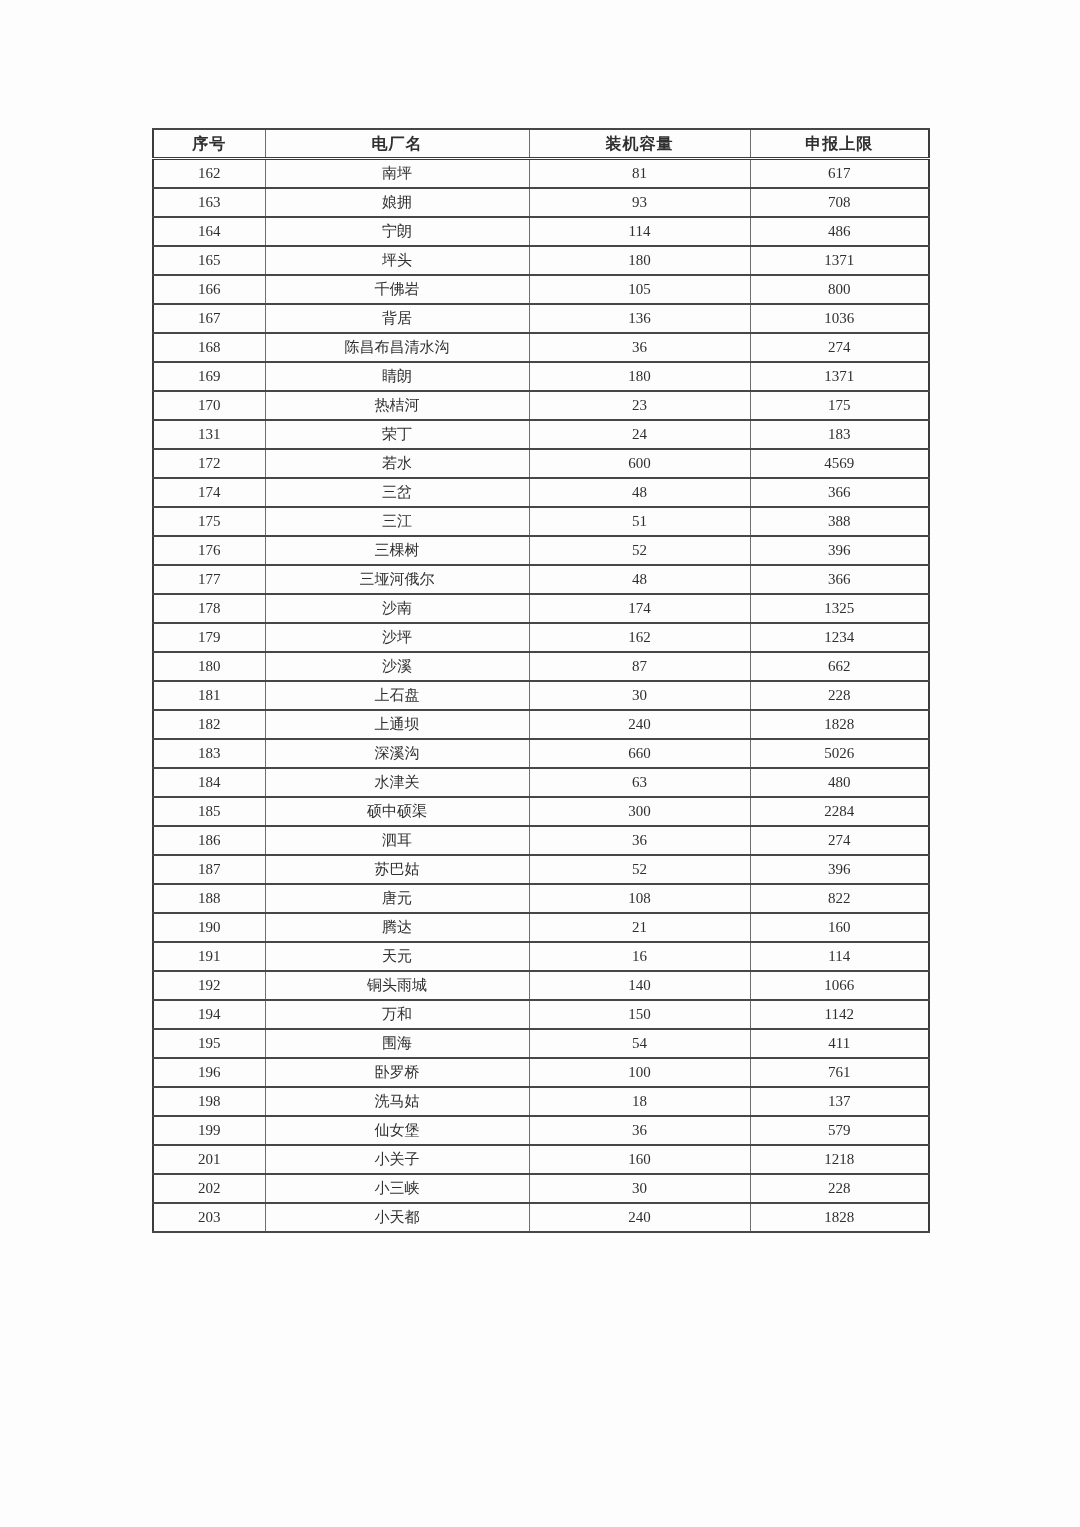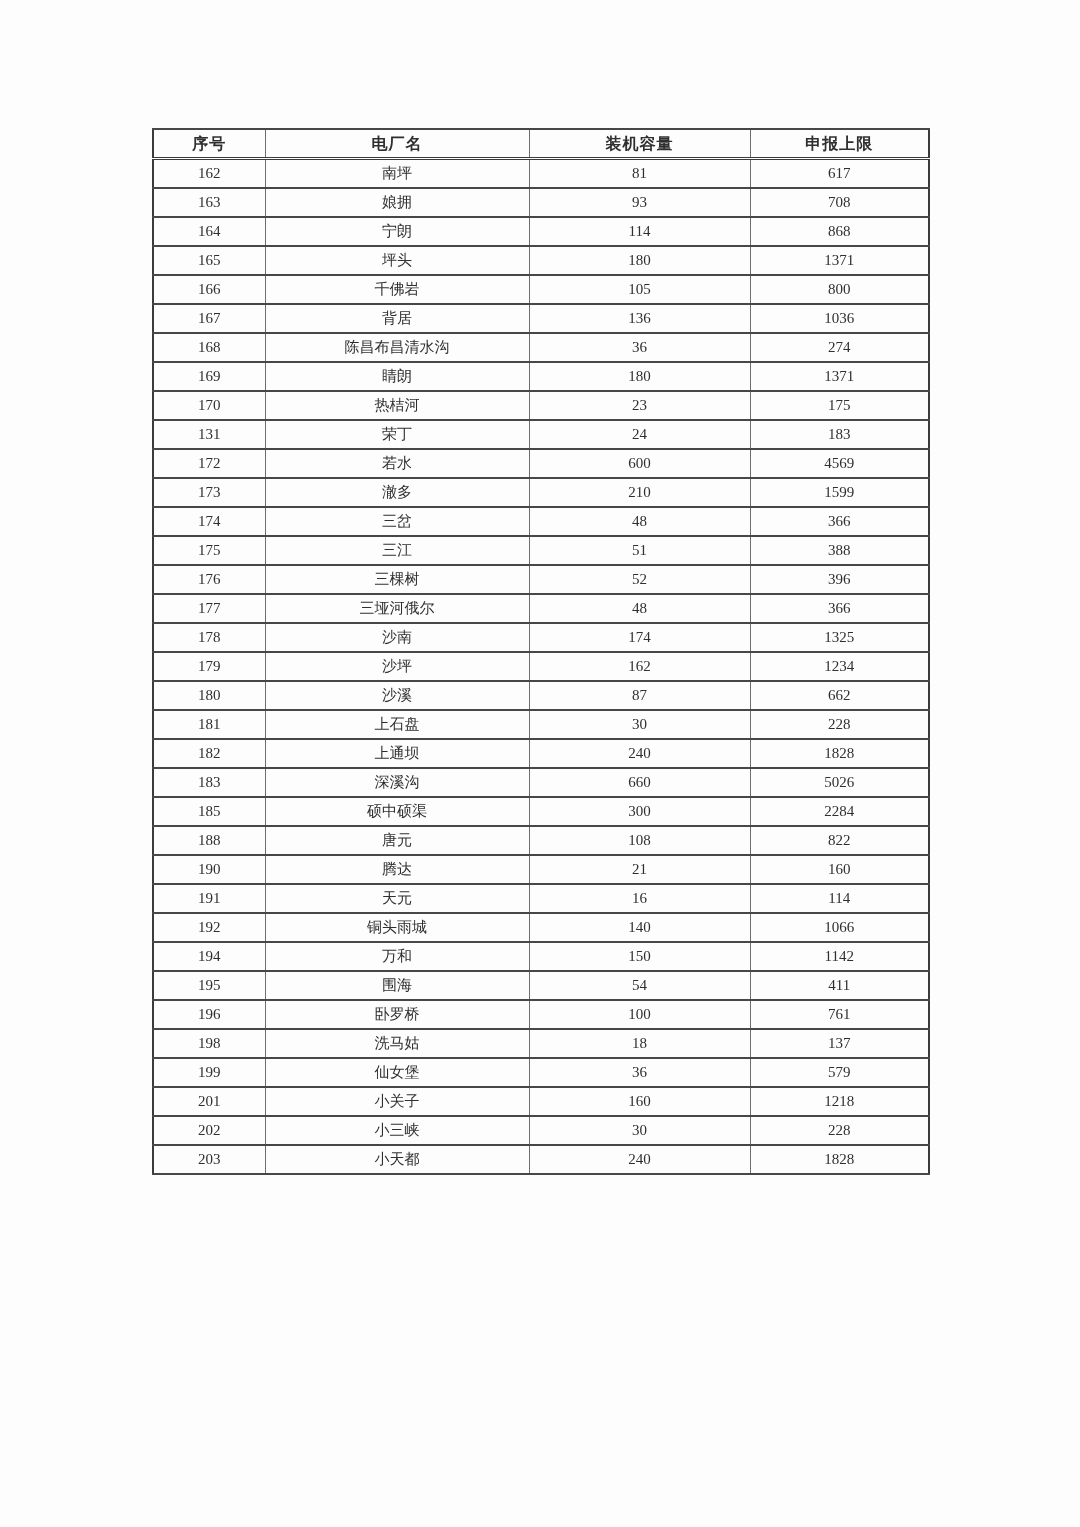--- a/index.html
+++ b/index.html
@@ -92,21 +92,21 @@
         <tr>
           <td class="num">163</td>
           <td>娘拥</td>
           <td class="num">93</td>
           <td class="num">708</td>
         </tr>
         <tr>
           <td class="num">164</td>
           <td>宁朗</td>
           <td class="num">114</td>
-          <td class="num">868</td>
+          <td class="num">486</td>
         </tr>
         <tr>
           <td class="num">165</td>
           <td>坪头</td>
           <td class="num">180</td>
           <td class="num">1371</td>
         </tr>
         <tr>
           <td class="num">166</td>
           <td>千佛岩</td>
@@ -143,26 +143,20 @@
           <td class="num">24</td>
           <td class="num">183</td>
         </tr>
         <tr>
           <td class="num">172</td>
           <td>若水</td>
           <td class="num">600</td>
           <td class="num">4569</td>
         </tr>
         <tr>
-          <td class="num">173</td>
-          <td>澈多</td>
-          <td class="num">210</td>
-          <td class="num">1599</td>
-        </tr>
-        <tr>
           <td class="num">174</td>
           <td>三岔</td>
           <td class="num">48</td>
           <td class="num">366</td>
         </tr>
         <tr>
           <td class="num">175</td>
           <td>三江</td>
           <td class="num">51</td>
           <td class="num">388</td>
@@ -209,24 +203,42 @@
           <td class="num">240</td>
           <td class="num">1828</td>
         </tr>
         <tr>
           <td class="num">183</td>
           <td>深溪沟</td>
           <td class="num">660</td>
           <td class="num">5026</td>
         </tr>
         <tr>
+          <td class="num">184</td>
+          <td>水津关</td>
+          <td class="num">63</td>
+          <td class="num">480</td>
+        </tr>
+        <tr>
           <td class="num">185</td>
           <td>硕中硕渠</td>
           <td class="num">300</td>
           <td class="num">2284</td>
+        </tr>
+        <tr>
+          <td class="num">186</td>
+          <td>泗耳</td>
+          <td class="num">36</td>
+          <td class="num">274</td>
+        </tr>
+        <tr>
+          <td class="num">187</td>
+          <td>苏巴姑</td>
+          <td class="num">52</td>
+          <td class="num">396</td>
         </tr>
         <tr>
           <td class="num">188</td>
           <td>唐元</td>
           <td class="num">108</td>
           <td class="num">822</td>
         </tr>
         <tr>
           <td class="num">190</td>
           <td>腾达</td>

